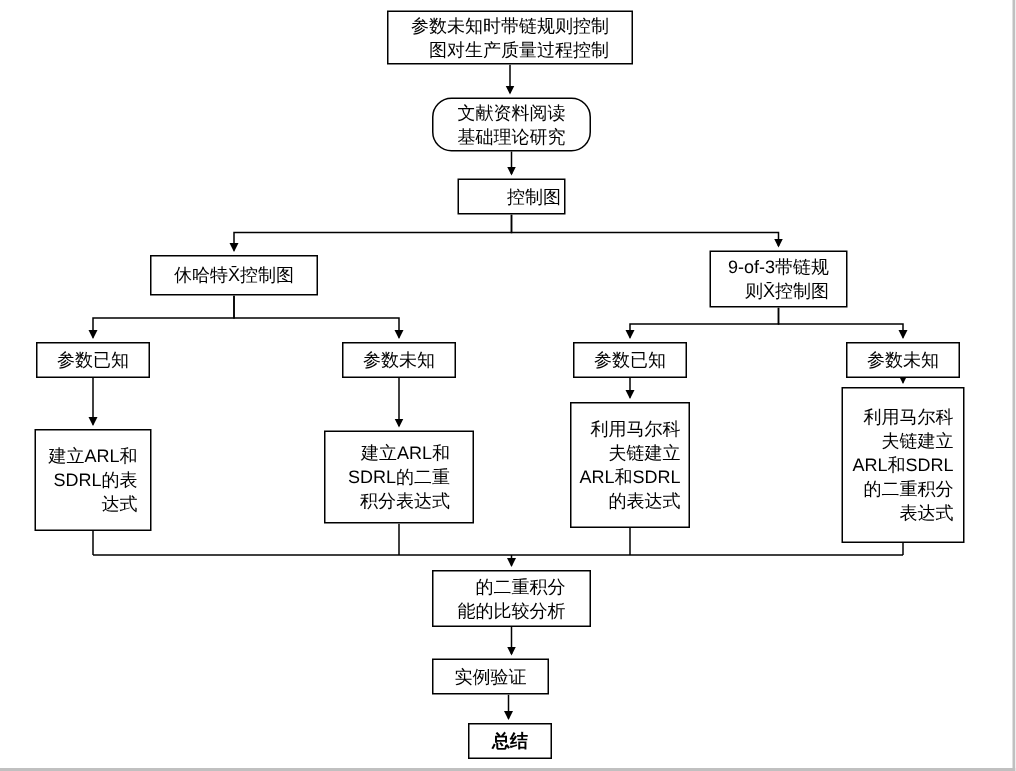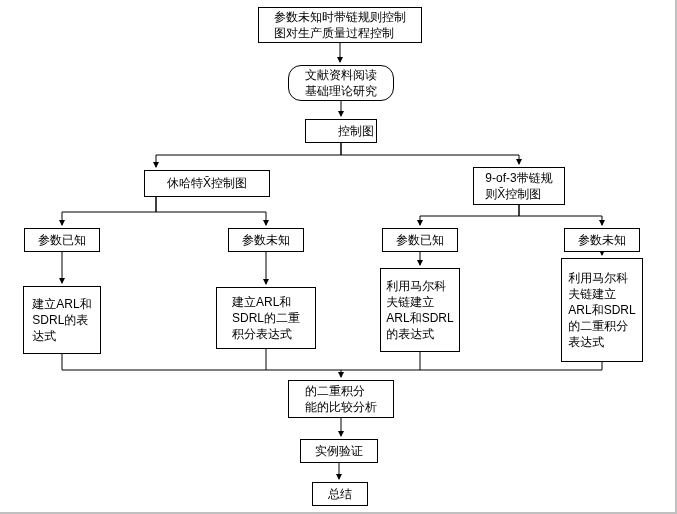--- a/index.html
+++ b/index.html
@@ -33,44 +33,44 @@
     marker-end: url(#arr);
   }
   .node {
     position: absolute;
     box-sizing: border-box;
     border: 1px solid #000;
     background: #fff;
     display: flex;
     align-items: center;
     justify-content: center;
-    text-align: left;
+    text-align: right;
     font-size: 12px;
     line-height: 1.35;
     white-space: pre-line;
     color: #000;
     padding: 1px 2px;
   }
   
   #n-topic      { left: 258px; top: 7px;   width: 164px; height: 36px; }
   #n-literature { left: 288px; top: 65px;  width: 106px; height: 36px; border-radius: 13px; }
   #n-control    { left: 305px; top: 119px; width: 72px;  height: 24px; padding-left: 32px; }
-  #n-shewhart   { left: 100px; top: 170px; width: 126px; height: 27px; margin-left: 44px; }
+  #n-shewhart   { left: 100px; top: 170px; width: 112px; height: 27px; }
   #n-rule23     { left: 473px; top: 167px; width: 92px;  height: 38px; }
   #n-known-l    { left: 24px;  top: 228px; width: 76px;  height: 24px; }
   #n-unknown-l  { left: 228px; top: 228px; width: 76px;  height: 24px; }
   #n-known-r    { left: 382px; top: 228px; width: 76px;  height: 24px; }
   #n-unknown-r  { left: 564px; top: 228px; width: 76px;  height: 24px; }
   #n-arl1       { left: 23px;  top: 286px; width: 78px;  height: 68px; }
   #n-arl2       { left: 216px; top: 287px; width: 100px; height: 62px; }
   #n-markov1    { left: 380px; top: 268px; width: 80px;  height: 84px; }
   #n-markov2    { left: 561px; top: 258px; width: 82px;  height: 104px; }
   #n-compare    { left: 288px; top: 380px; width: 106px; height: 38px; }
-  #n-validate   { left: 300px; top: 439px; width: 78px;  height: 24px; }
-  #n-summary    { left: 312px; top: 482px; width: 56px;  height: 24px; }
+  #n-validate   { left: 288px; top: 439px; width: 78px;  height: 24px; }
+  #n-summary    { left: 312px; top: 482px; width: 56px;  height: 24px; font-weight: bold; }
 </style>
 </head>
 <body>
 
 <div id="canvas">
 
   <svg class="wires" viewBox="0 0 675 512" aria-hidden="true">
     <defs>
       <marker id="arr" markerWidth="8" markerHeight="8" refX="5" refY="3" orient="auto">
         <path d="M0,0 L6,3 L0,6 Z" fill="#000"></path>

